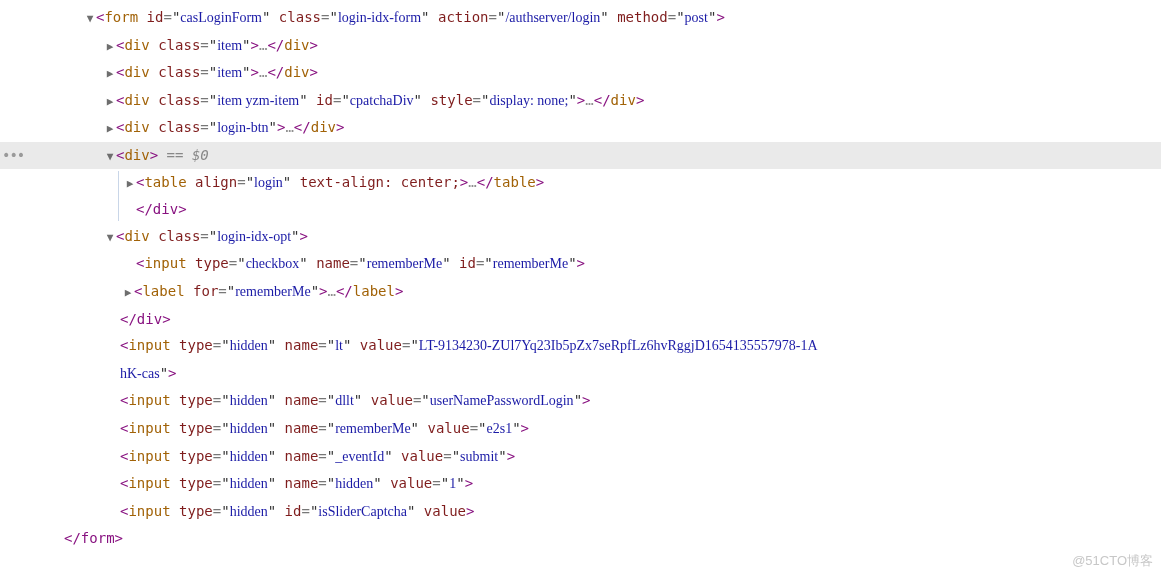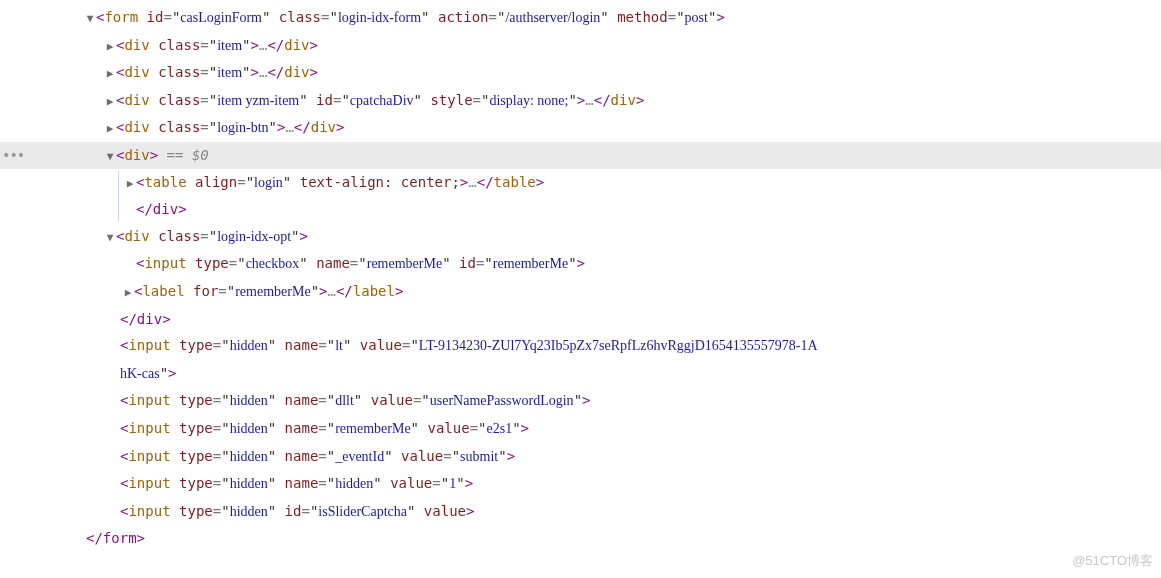--- a/index.html
+++ b/index.html
@@ -145,18 +145,18 @@
   </div>
 
   <div class="line" style="padding-left:120px">
     <span class="punct">&lt;</span><span class="tag">input</span> <span class="attr-name">type</span><span class="eq">=</span>"<span class="attr-val">hidden</span>" <span class="attr-name">name</span><span class="eq">=</span>"<span class="attr-val">hidden</span>" <span class="attr-name">value</span><span class="eq">=</span>"<span class="attr-val">1</span>"<span class="punct">&gt;</span>
   </div>
 
   <div class="line" style="padding-left:120px">
     <span class="punct">&lt;</span><span class="tag">input</span> <span class="attr-name">type</span><span class="eq">=</span>"<span class="attr-val">hidden</span>" <span class="attr-name">id</span><span class="eq">=</span>"<span class="attr-val">isSliderCaptcha</span>" <span class="attr-name">value</span><span class="punct">&gt;</span>
   </div>
 
-  <div class="line" style="padding-left:86px">
+  <div class="line" style="padding-left:64px">
     <span class="punct">&lt;/form&gt;</span>
   </div>
 
   <div class="watermark">@51CTO博客</div>
 </div>
 
 </body></html>

